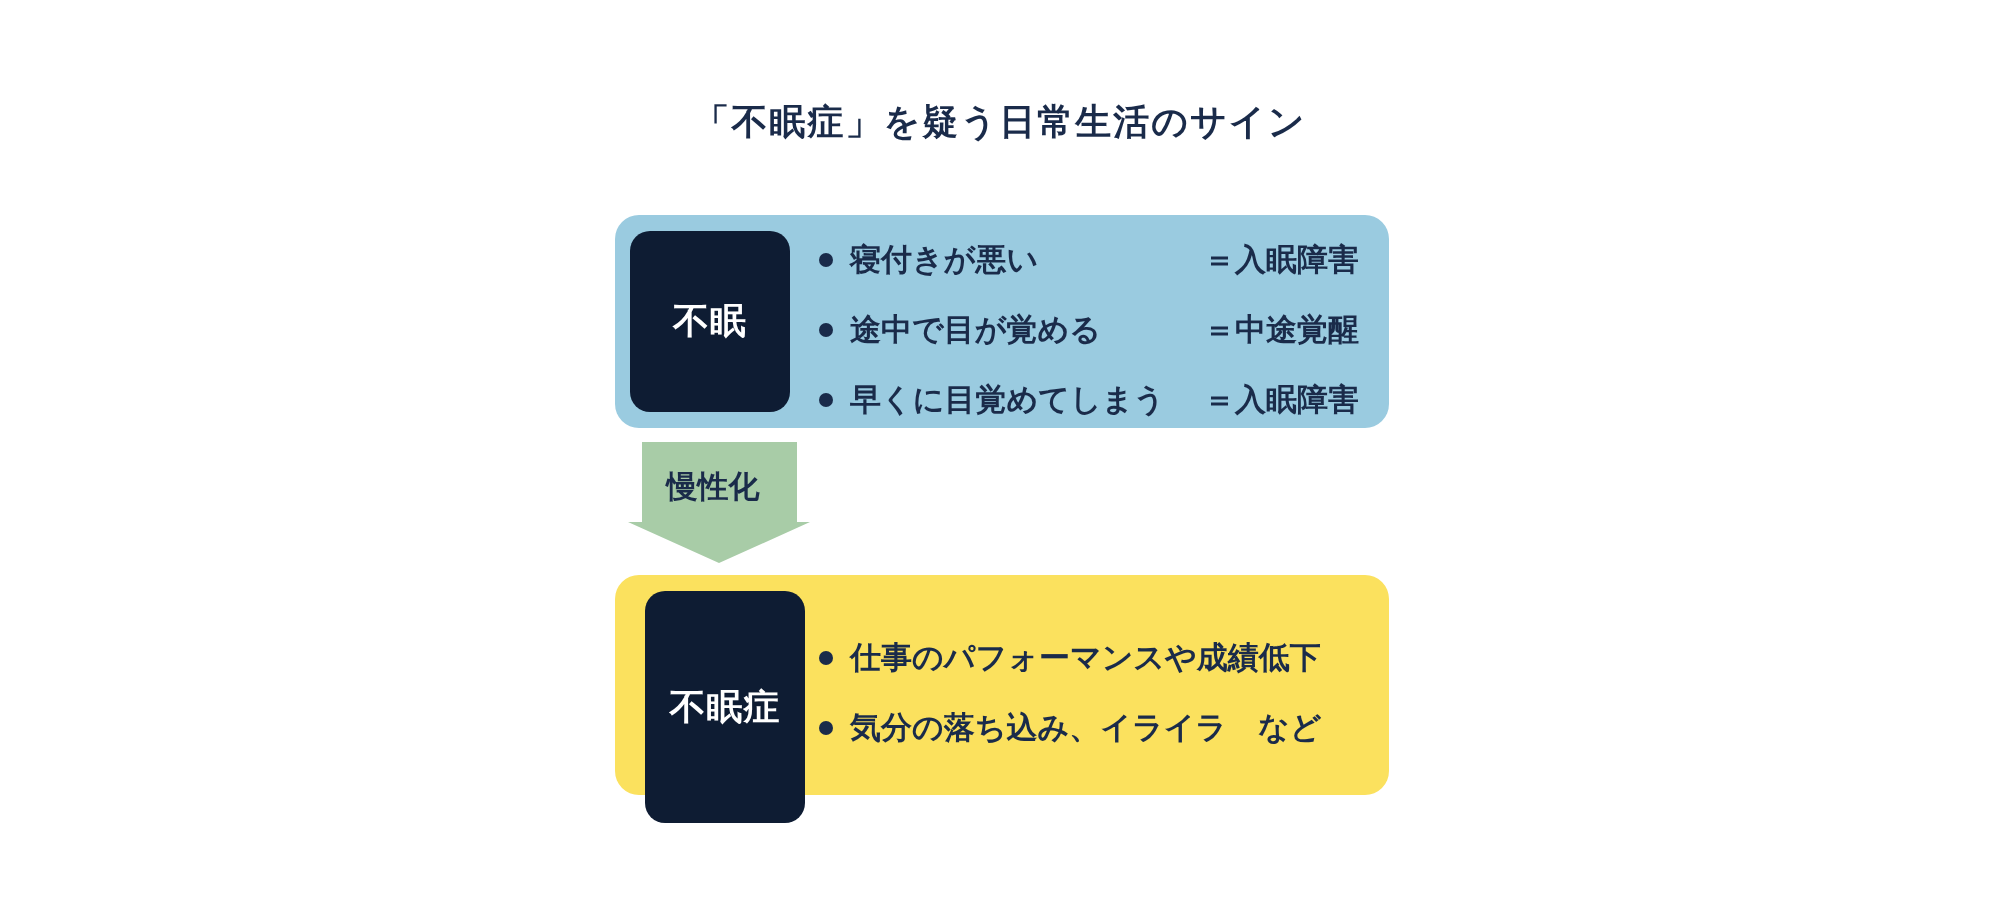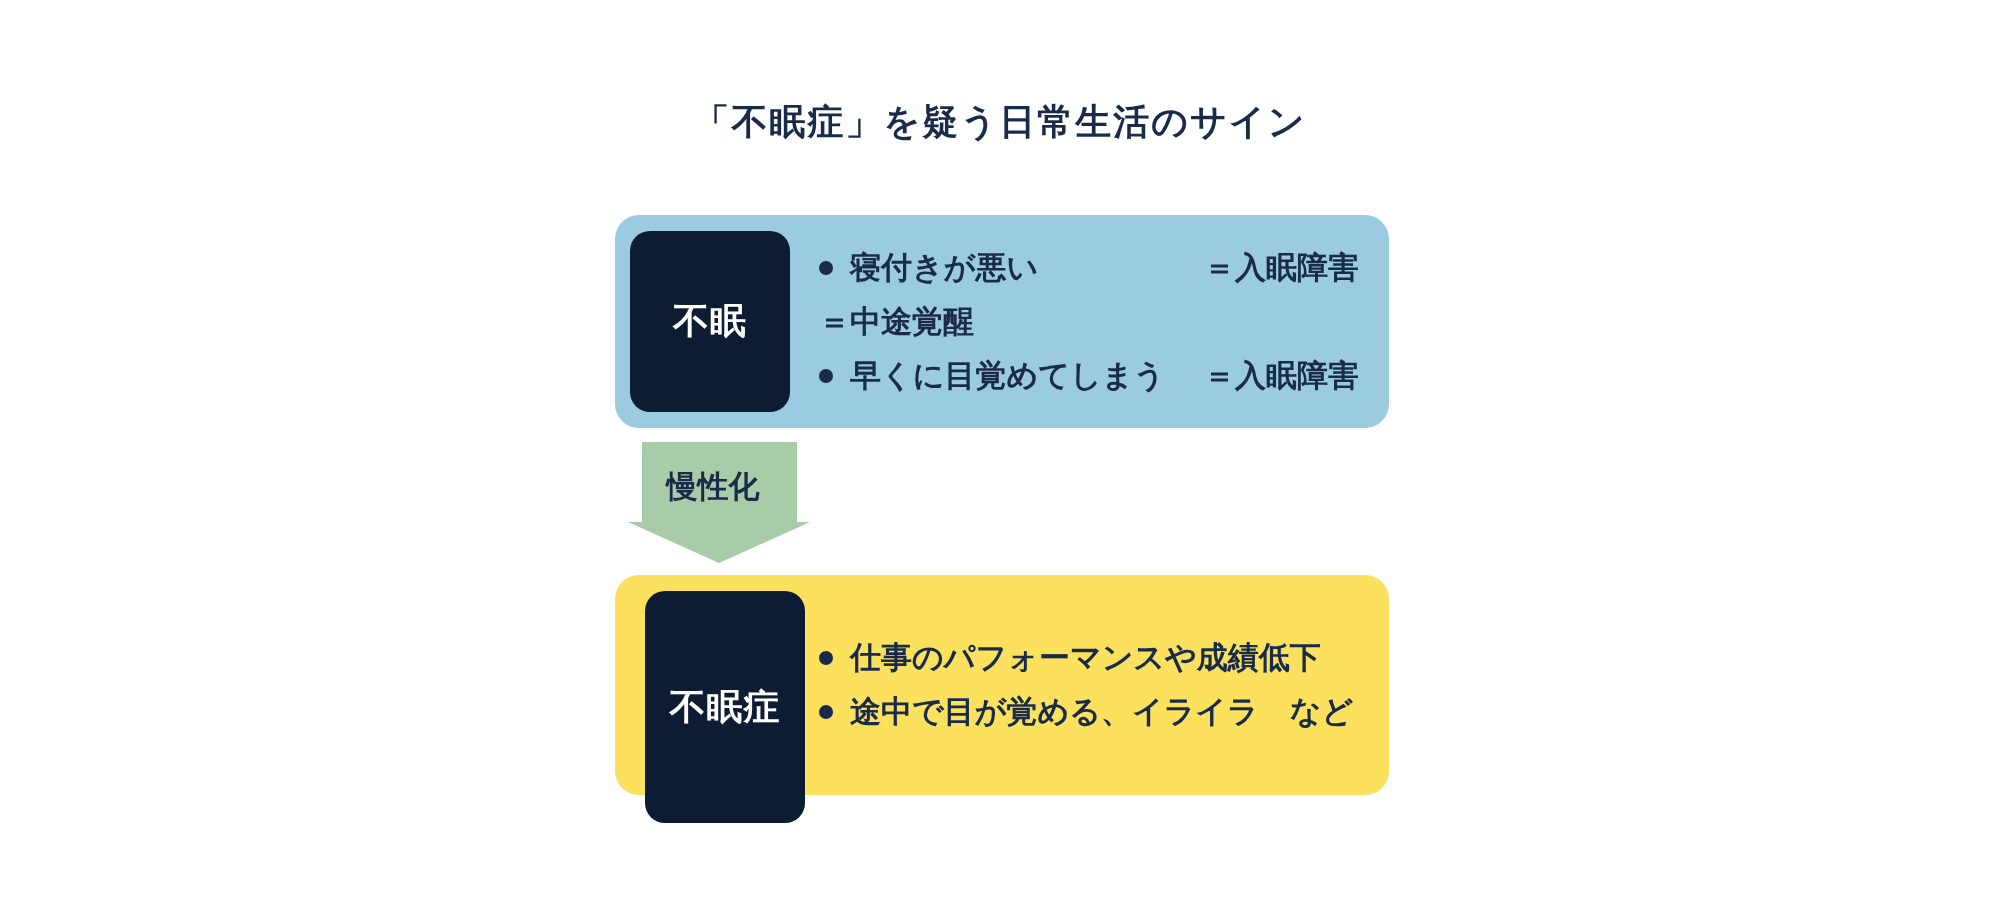--- a/index.html
+++ b/index.html
@@ -59,20 +59,21 @@
   }
   .row {
     height: 54px;
     display: flex;
     align-items: center;
     justify-content: space-between;
     font-size: 31px;
     font-weight: bold;
     color: var(--text-navy, #1a2b4a);
     white-space: nowrap;
+    margin-top: 16px;
   }
   .row-left { display: flex; align-items: center; }
   .bullet {
     width: 14px;
     height: 14px;
     border-radius: 50%;
     background: var(--text-navy, #1a2b4a);
     margin-right: 17px;
     flex: none;
   }
@@ -109,20 +110,24 @@
     </div>
     <div class="rows">
       <div class="row">
         <span class="row-left">
           <span class="bullet"></span>
           <span>寝付きが悪い</span>
         </span>
         <span>＝入眠障害</span>
       </div>
       <div class="row">
+        <span class="row-left">
+          <span class="bullet"></span>
+          <span>途中で目が覚める</span>
+        </span>
         <span>＝中途覚醒</span>
       </div>
       <div class="row">
         <span class="row-left">
           <span class="bullet"></span>
           <span>早くに目覚めてしまう</span>
         </span>
         <span>＝入眠障害</span>
       </div>
     </div>
@@ -142,19 +147,19 @@
     <div class="rows">
       <div class="row">
         <span class="row-left">
           <span class="bullet"></span>
           <span>仕事のパフォーマンスや成績低下</span>
         </span>
       </div>
       <div class="row">
         <span class="row-left">
           <span class="bullet"></span>
-          <span>途中で目が覚める、イライラ　など</span>
+          <span>気分の落ち込み、イライラ　など</span>
         </span>
       </div>
     </div>
   </div>
 
 </div>
 
 </body></html>

